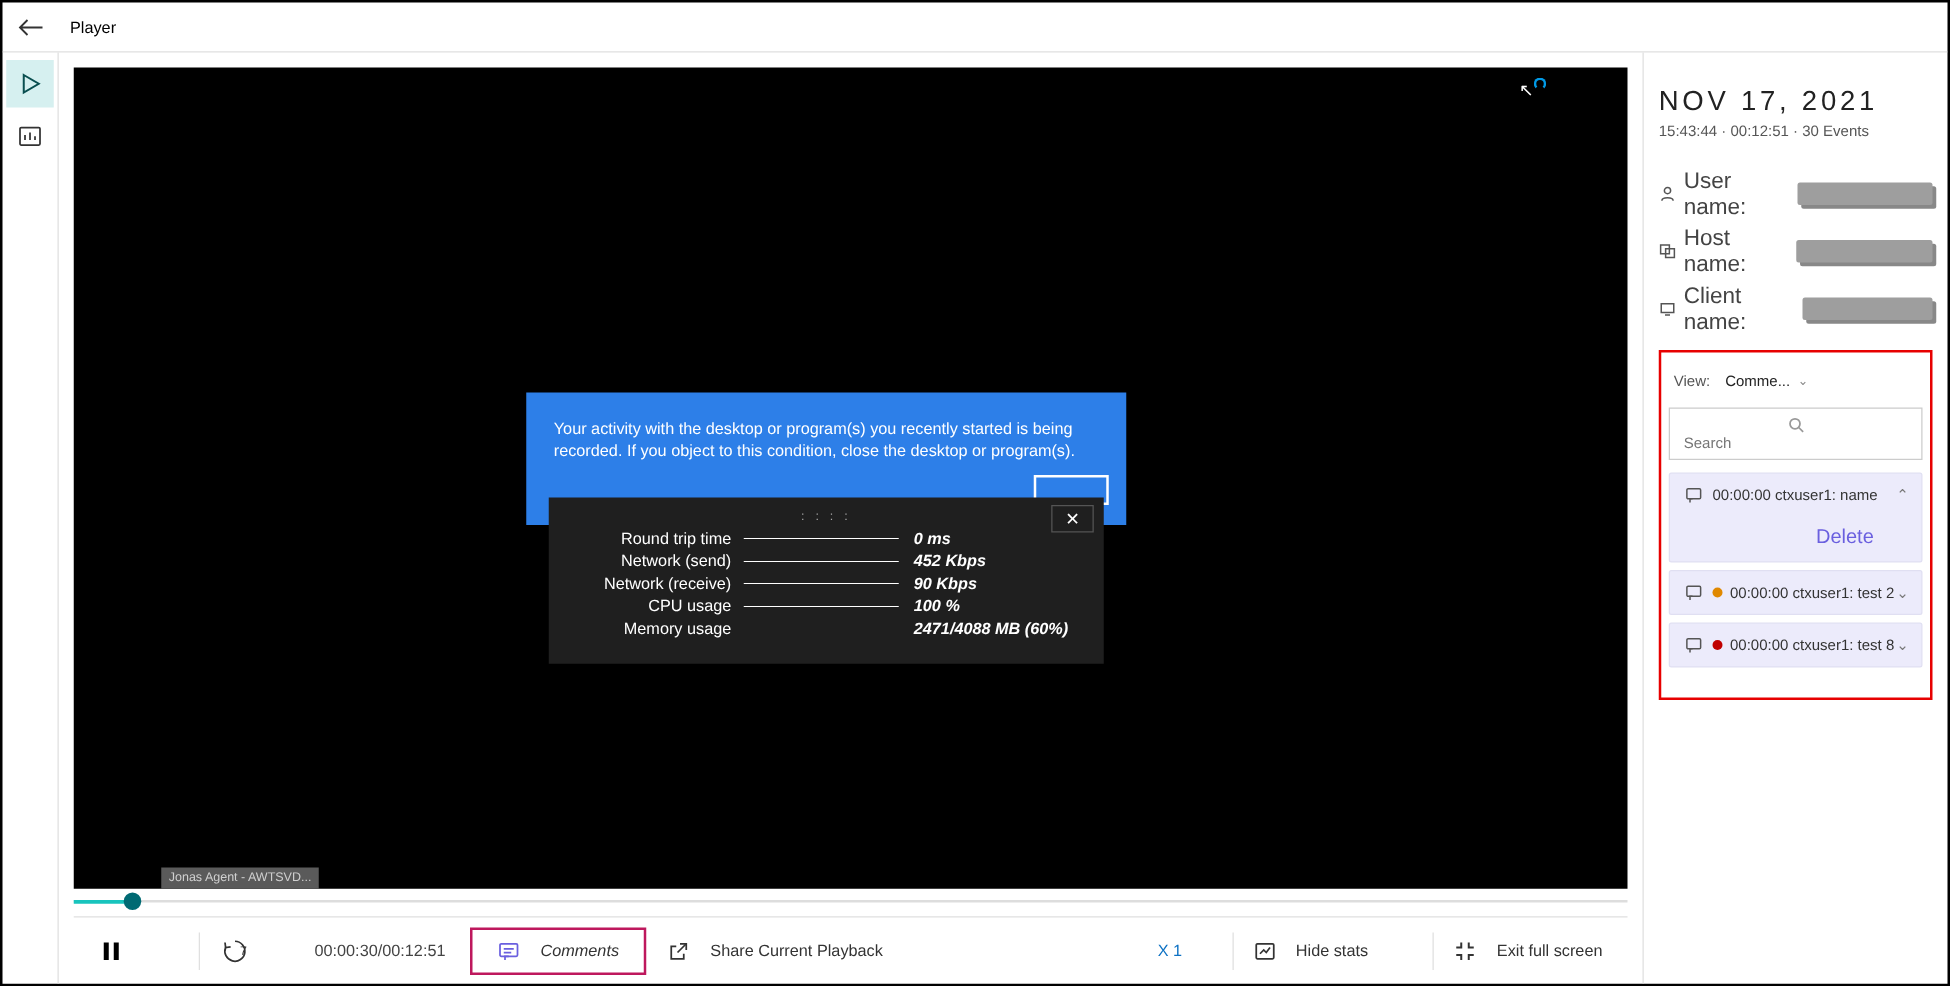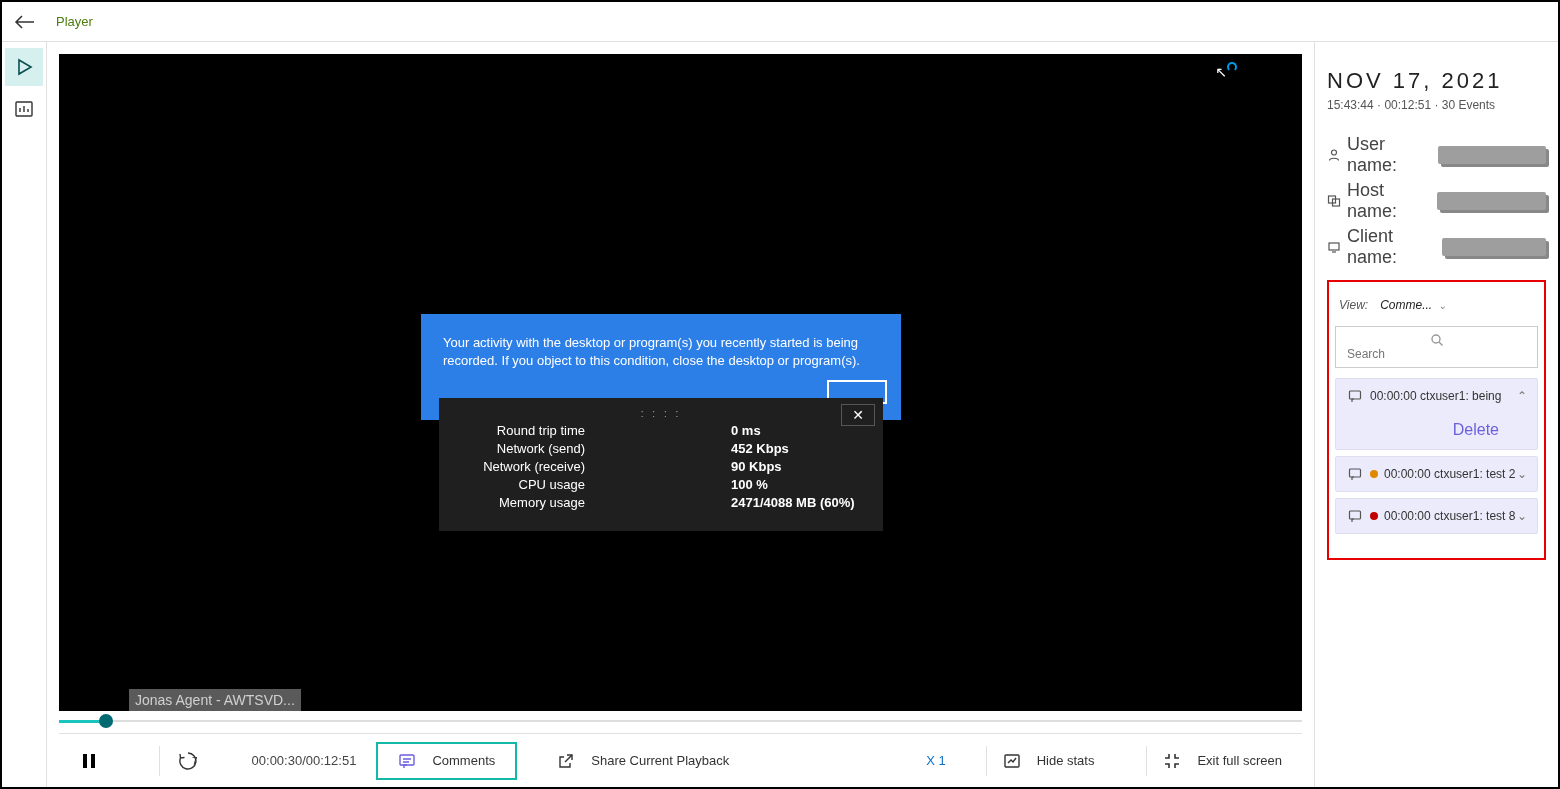--- a/index.html
+++ b/index.html
@@ -1,20 +1,20 @@
 <!DOCTYPE html>
 <html><head>
   <meta charset="utf-8">
   <style>
     * { margin: 0; padding: 0; box-sizing: border-box; font-family: Arial, sans-serif; }
     body { width: 1560px; height: 789px; background: #fff; border: 2px solid #000; position: relative; overflow: hidden; }
 
     .header { height: 40px; border-bottom: 1px solid #e0e0e0; display: flex; align-items: center; padding: 0 12px; }
     .back-arrow { cursor: pointer; display: flex; align-items: center; }
-    .page-title { margin-left: 20px; font-size: 13px; color: #4d7c0f; }
+    .page-title { margin-left: 20px; font-size: 13px; color: #000000; }
 
     .main { display: flex; height: calc(100% - 40px); }
 
     .left-rail { width: 45px; border-right: 1px solid #e0e0e0; display: flex; flex-direction: column; align-items: center; padding-top: 4px; }
     .rail-btn { width: 38px; height: 38px; display: flex; justify-content: center; align-items: center; cursor: pointer; margin: 2px 0; }
     .rail-btn.active { background: #d6f0f0; }
 
     .center { flex: 1; display: flex; flex-direction: column; padding: 12px 12px 0 12px; }
     .video { flex: 1; background: #000; position: relative; }
     .cursor-spin { position: absolute; top: 10px; right: 75px; color: #fff; font-size: 14px; display:flex; }
@@ -25,47 +25,47 @@
     .session-title { font-size: 22px; font-weight: normal; margin-bottom: 12px; }
     .session-text { font-size: 13px; line-height: 1.4; }
     .outlined { position:absolute; bottom:16px; right:14px; width:60px; height:24px; border:2px solid #fff; }
 
     .stats-panel { position: absolute; left: 380px; top: 344px; width: 444px; background: #1f1f1f; color: #fff; padding: 10px 16px 18px 16px; font-size: 13px; }
     .stats-drag { text-align:center; letter-spacing:3px; font-size:10px; color:#aaa; margin-bottom:4px; }
     .stats-close-wrap { position:absolute; top:6px; right:8px; width:34px; height:22px; border:1px solid #555; display:flex; align-items:center; justify-content:center; font-size:14px; cursor:pointer; }
     .stat-row { display: flex; align-items: center; margin: 3px 0; }
     .stat-label { width: 140px; text-align: right; padding-right: 10px; }
     .stat-spark { width: 124px; height: 14px; background: linear-gradient(transparent 48%, #fff 48%, #fff 52%, transparent 52%); margin-right: 12px; }
-    .stat-val { font-weight: bold; }
-
-    .taskbar-tag { position:absolute; left:70px; bottom:0; background:#5a5a5a; color:#d0d0d0; font-size:14px; padding:3px 6px; }
+    .stat-val { font-weight: bold; font-style: italic; }
+
+    .taskbar-tag { position:absolute; left:70px; bottom:0; background:#5a5a5a; color:#d0d0d0; font-size:10px; padding:3px 6px; }
 
     .timeline { height: 16px; position: relative; margin: 2px 0 0 0; }
     .track { position:absolute; top:7px; left:0; right:0; height:2px; background:#ddd; }
     .progress { position:absolute; top:7px; left:0; width:46px; height:3px; background:#18c4bd; }
     .thumb { position:absolute; top:1px; left:40px; width:14px; height:14px; border-radius:50%; background:#006a73; cursor:pointer; }
 
     .controls { height: 54px; border-top: 1px solid #e0e0e0; display: flex; align-items: center; padding: 0 20px; font-size: 13px; color: #333; margin-top:4px; }
     .ctrl { display: flex; align-items: center; cursor: pointer; margin-right: 36px; }
     .ctrl svg, .ctrl .icon { margin-right: 8px; }
     .divider { width:1px; height:30px; background:#e0e0e0; margin: 0 16px; }
     .ctrl-time { margin: 0 20px; color:#444; font-size:13px; }
-    .highlight-red { border: 2px solid #14b8a6; padding: 8px 20px; margin-right:40px; }
+    .highlight-red { border: 2px solid #be185d; padding: 8px 20px; margin-right:17px;font-style:italic; }
     .speed { margin-left: auto; margin-right: 24px; color:#0e72c4; font-size:13px; cursor:pointer; }
 
     .right { width: 244px; border-left: 1px solid #e0e0e0; padding: 26px 12px 12px 12px; }
     .date { font-size: 22px; letter-spacing: 3px; color:#222; }
     .sub { font-size: 12px; color:#555; margin-top: 4px; }
     .meta { margin-top: 22px; font-size: 18px; color:#444; }
     .meta-row { display: flex; align-items: center; margin: 4px 0; }
     .meta-row .lbl { margin-left:6px; }
     .redacted { width: 116px; height: 18px; background: #9e9e9e; margin-left: 4px; border-radius:2px; box-shadow: 3px 3px 0 #888; }
 
     .comments-panel { margin-top: 12px; border: 2px solid #e70000; padding: 8px 6px 18px 6px; } 
-    .view-row { font-size: 12px; color:#555; padding: 8px 4px; display:flex; align-items:flex-start;font-style:italic; }
+    .view-row { font-size: 12px; color:#555; padding: 8px 4px; display:flex; align-items:flex-start; }
     .view-sel { margin-left: 12px; color:#222; display:flex; align-items:center; cursor:pointer; }
     .search-box { border:1px solid #ccc; display:flex; align-items:center; padding:6px 8px; font-size:12px; color:#999; margin: 6px 0 10px 0; flex-direction: column; }
     .search-box input { border:none; outline:none; font-size:12px; width:100%; margin-left:6px; }
     .comment { background: #ecebfb; border:1px solid #e0dff2; border-radius:2px; padding:10px 12px; margin:6px 0; font-size:12px; color:#333; position:relative; }
     .comment .line1 { display:flex; align-items:center; }
     .comment .line1 .c-icon { margin-right:8px; }
     .comment .dot { width:8px; height:8px; border-radius:50%; margin-right:6px; display:inline-block; }
     .comment .expand { position:absolute; right:10px; top:10px; cursor:pointer; color:#777; }
     .comment .delete { color:#6a5fdf; cursor:pointer; text-align:right; display:block; margin-top:18px; padding-right:26px; font-size:16px; }
 
@@ -272,21 +272,21 @@
       </div>
 
       <div class="comment">
         <div class="line1">
           <span class="c-icon icon-svg">
             <svg width="14" height="14" viewBox="0 0 14 14" stroke="#555" stroke-width="1.2" fill="none">
                 <rect x="1.5" y="2" width="11" height="8" rx="1"></rect>
                 <path d="M4 13 L4 10 L6 10"></path>
               </svg>
           </span>
-          <span>00:00:00 ctxuser1: being</span>
+          <span>00:00:00 ctxuser1: name</span>
         </div>
         <span class="expand">⌃</span>
         <span class="delete">Delete</span>
       </div>
 
       <div class="comment">
         <div class="line1">
           <span class="c-icon icon-svg">
             <svg width="14" height="14" viewBox="0 0 14 14" stroke="#555" stroke-width="1.2" fill="none">
                 <rect x="1.5" y="2" width="11" height="8" rx="1"></rect>

